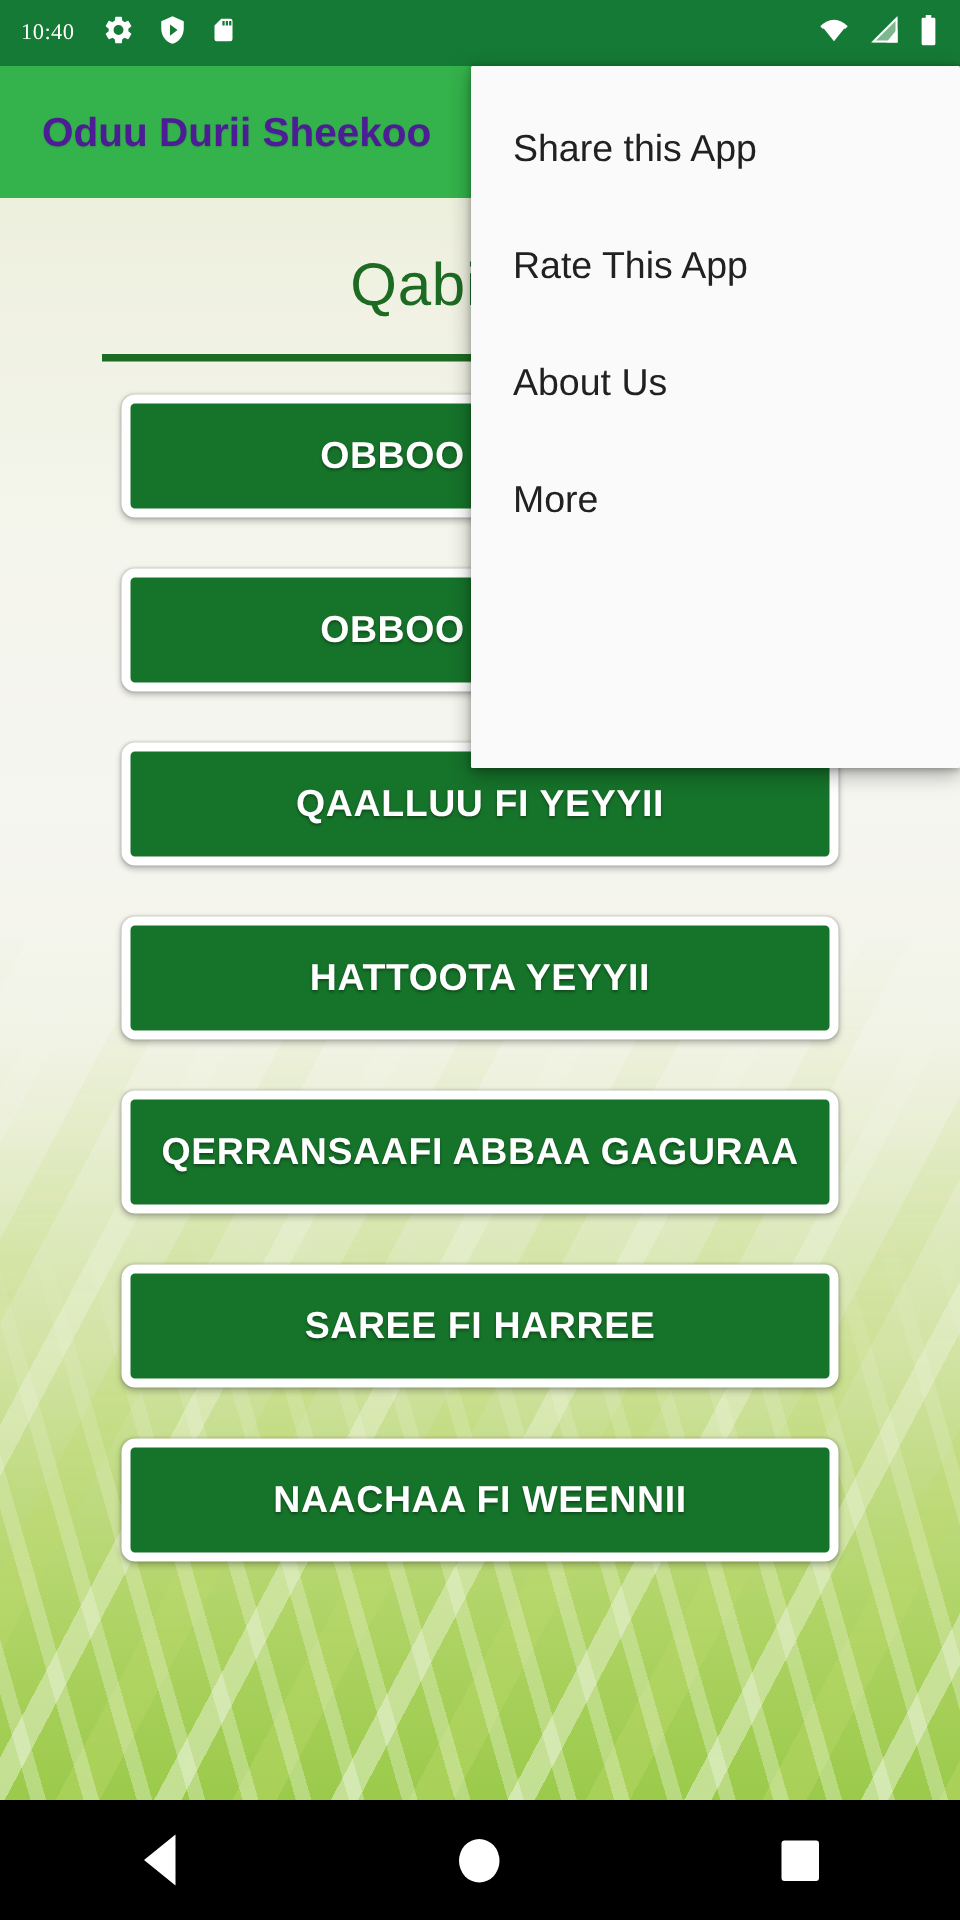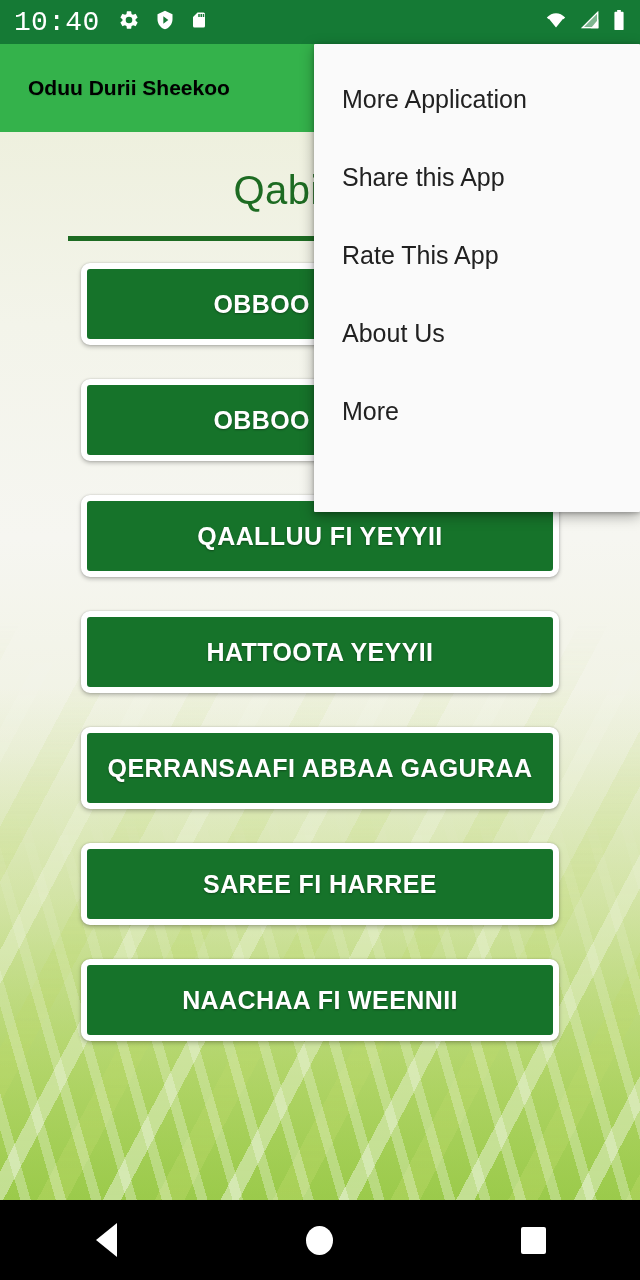--- a/index.html
+++ b/index.html
@@ -13,34 +13,34 @@
   
   #phone { position:absolute; inset:0; width:640px; height:1280px; overflow:hidden; }
 
   
   #statusbar{
     position:absolute; left:0; top:0; width:640px; height:44px;
     background:#157a35;
     display:flex; align-items:center; padding:0 14px;
     z-index:40;
   }
-  #clock{ color:#fff; font-size:28px; letter-spacing:.3px; font-family:Liberation Mono, monospace; }
+  #clock{ color:#fff; font-size:15px; letter-spacing:.3px; font-family:Liberation Serif, serif; }
   .sb-left-icons{ display:flex; align-items:center; gap:15px; margin-left:18px; }
   .sb-right{ margin-left:auto; display:flex; align-items:center; gap:11px; }
   .sb-ico{ display:block; }
 
   
   #appbar{
     position:absolute; left:0; top:44px; width:640px; height:88px;
     background:#34b24b;
     display:flex; align-items:center;
     z-index:20;
   }
   #appbar-title{
-    color:#000000; font-size:21px; font-weight:bold;
+    color:#4c1d95; font-size:27px; font-weight:bold;
     padding-left:28px; white-space:nowrap;
     text-shadow:0 1px 1px rgba(0,0,0,.12);
   }
 
   
   #content{
     position:absolute; left:0; top:132px; width:640px; height:1068px;
     overflow:hidden;
     background:
       linear-gradient(to bottom,
@@ -206,21 +206,20 @@
             <span class="list-btn-label">SAREE FI HARREE</span>
           </div>
           <div class="list-btn">
             <span class="list-btn-label">NAACHAA FI WEENNII</span>
           </div>
         </div>
     </div>
   </div>
 
   <div id="popup-menu">
-      <div class="menu-item">More Application</div>
       <div class="menu-item">Share this App</div>
       <div class="menu-item">Rate This App</div>
       <div class="menu-item">About Us</div>
       <div class="menu-item">More</div>
     </div>
 
   <div id="navbar">
     <div class="nav-btn">
       <span class="nav-back"></span>
     </div>

